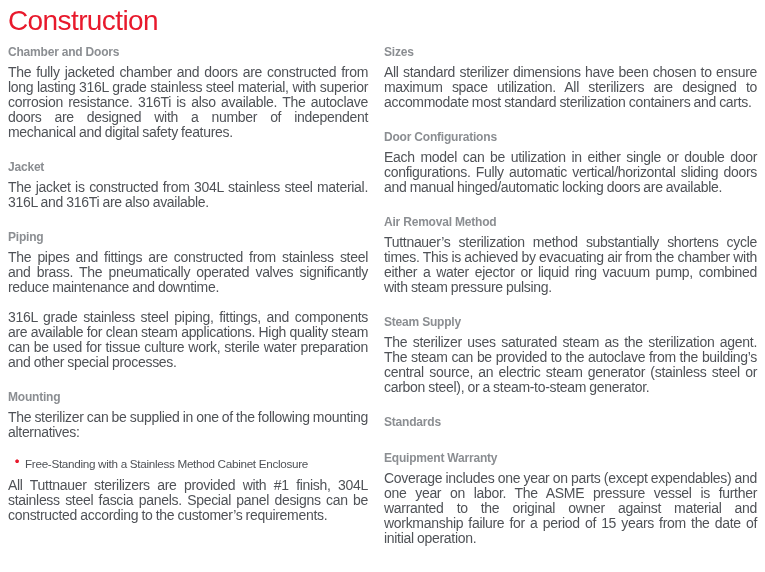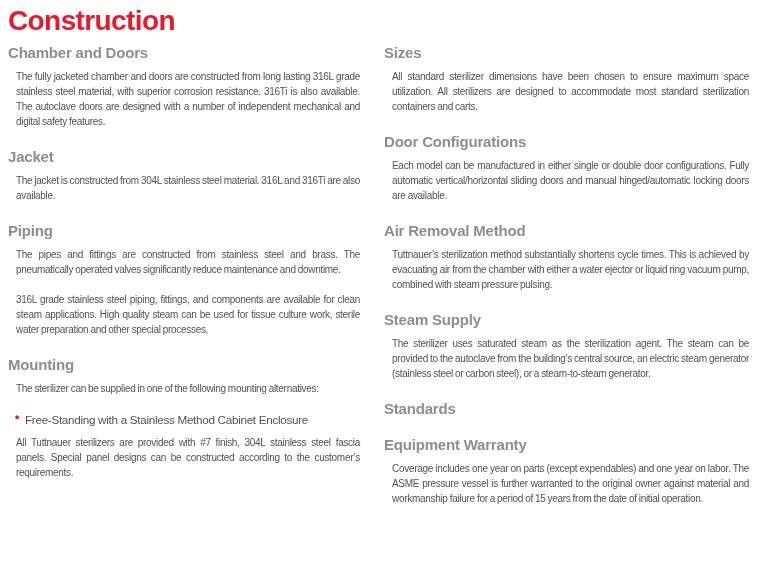--- a/index.html
+++ b/index.html
@@ -9,49 +9,49 @@
     height: 572px;
     background: #ffffff;
     font-family: "Liberation Sans", sans-serif;
     padding: 4px 8px 0 8px;
     overflow: hidden;
     position: relative;
   }
   .title {
     color: #e8192c;
     font-size: 28px;
-    font-weight: 700;
+    font-weight: 400;
     letter-spacing: -0.6px;
     margin: 0 0 1px 0;
     line-height: 34px;
   }
   .columns {
     display: flex;
     gap: 16px;
     align-items: flex-start;
   }
   .col { min-width: 0; }
   .col-left  { width: 360px; }
   .col-right { width: 373px; }
   .section-heading {
     color: #8b8e92;
-    font-size: 15px;
+    font-size: 12px;
     font-weight: 700;
     letter-spacing: -0.2px;
     margin: 19px 0 4px 0;
     line-height: 17px;
   }
   .section:first-child .section-heading { margin-top: 5px; }
   .body-para {
     color: #4f5257;
-    font-size: 10px;
+    font-size: 14px;
     line-height: 15px;
     letter-spacing: -0.3px;
     word-spacing: -0.4px;
-    margin: 8px;
+    margin: 0;
     text-align: justify;
   }
   .body-para + .body-para { margin-top: 15px; }
   .bullet-list {
     list-style: none;
     margin: 16px 0 0 0;
     padding: 0 0 0 7px;
   }
   .bullet-item {
     color: #4f5257;
@@ -105,35 +105,35 @@
             <span class="bullet-dot">•</span>
           </li>
           <li class="bullet-item">
             <span class="bullet-dot">•</span>
             <span>Free-Standing with a Stainless Method Cabinet Enclosure</span>
           </li>
         </ul>
       </div>
 
       <div class="section">
-        <p class="body-para">All Tuttnauer sterilizers are provided with #7 finish, 304L stainless steel fascia panels. Special panel designs can be constructed according to the customer’s requirements.</p>
+        <p class="body-para">All Tuttnauer sterilizers are provided with #1 finish, 304L stainless steel fascia panels. Special panel designs can be constructed according to the customer’s requirements.</p>
       </div>
 
     </div>
 
     <div class="col col-right">
 
       <div class="section">
         <h2 class="section-heading">Sizes</h2>
         <p class="body-para">All standard sterilizer dimensions have been chosen to ensure maximum space utilization. All sterilizers are designed to accommodate most standard sterilization containers and carts.</p>
       </div>
 
       <div class="section">
         <h2 class="section-heading">Door Configurations</h2>
-        <p class="body-para">Each model can be manufactured in either single or double door configurations.  Fully automatic vertical/horizontal sliding doors and manual hinged/automatic locking doors are available.</p>
+        <p class="body-para">Each model can be utilization in either single or double door configurations.  Fully automatic vertical/horizontal sliding doors and manual hinged/automatic locking doors are available.</p>
       </div>
 
       <div class="section">
         <h2 class="section-heading">Air Removal Method</h2>
         <p class="body-para">Tuttnauer’s sterilization method substantially shortens cycle times. This is achieved by evacuating air from the chamber with either a water ejector or liquid ring vacuum pump, combined with steam pressure pulsing.</p>
       </div>
 
       <div class="section">
         <h2 class="section-heading">Steam Supply</h2>
         <p class="body-para">The sterilizer uses saturated steam as the sterilization agent.  The steam can be provided to the autoclave from the building’s central source, an electric steam generator (stainless steel or carbon steel), or a steam-to-steam generator.</p>

